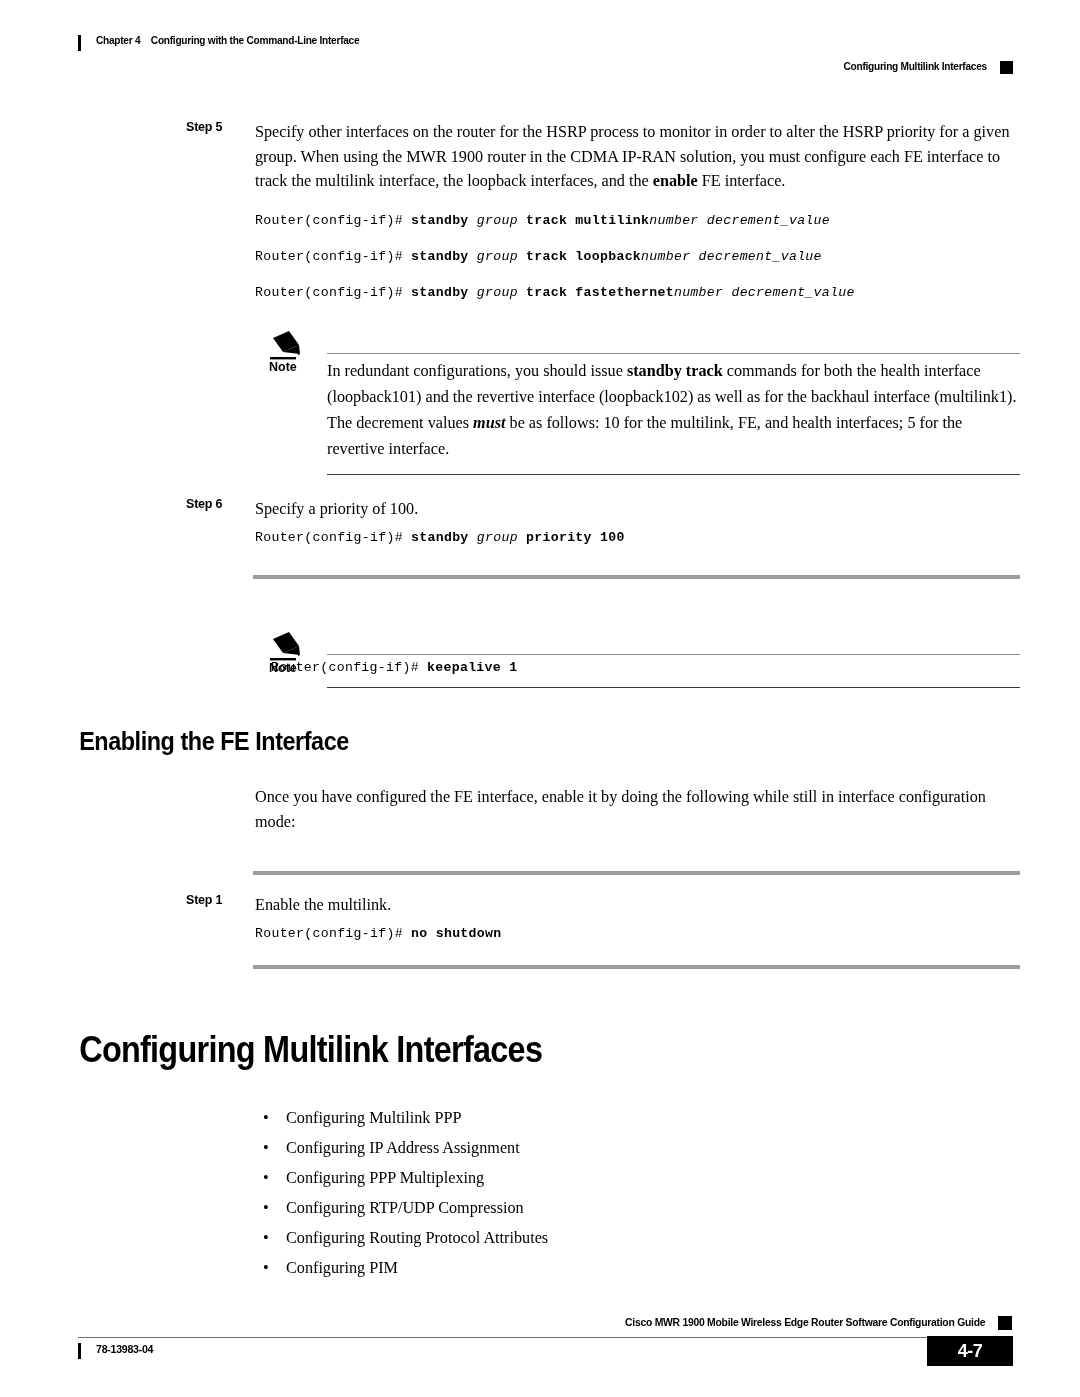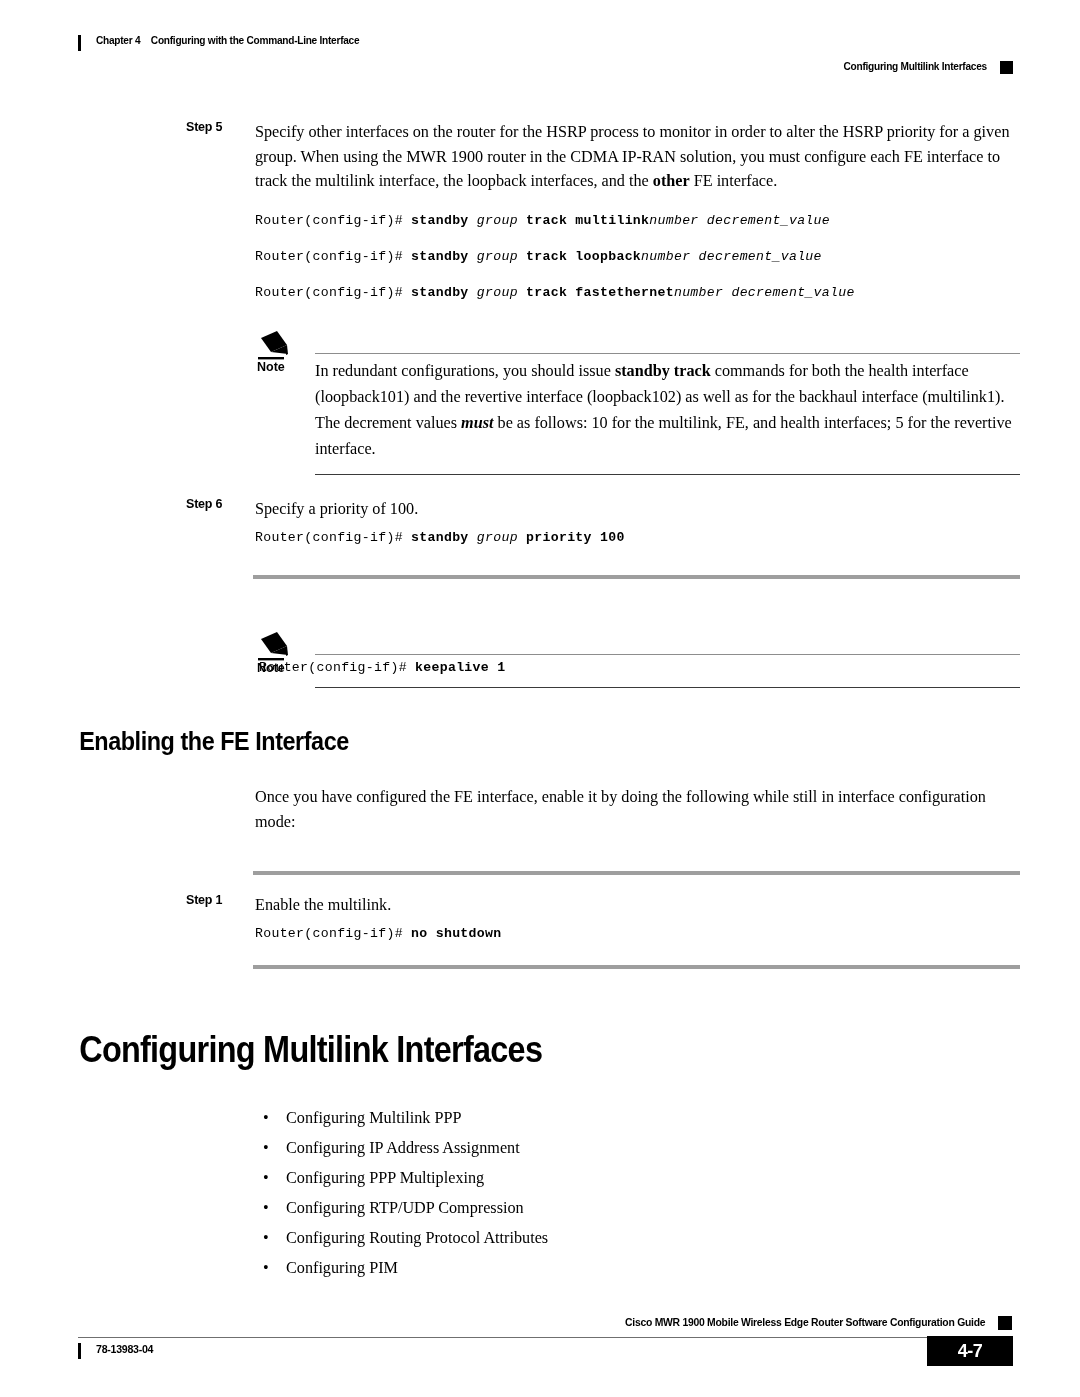--- a/index.html
+++ b/index.html
@@ -123,21 +123,21 @@
     line-height: 18px;
     letter-spacing: 0.3px;
     white-space: nowrap;
   }
   .code .b { font-weight: bold; }
   .code .i { font-style: italic; }
 
   
   .note {
     position: relative;
-    margin-left: 4px;
+    margin-left: 16px;
   }
   .note-icon {
     position: absolute;
     left: 253px;
     top: 0;
     width: 44px;
     height: 34px;
   }
   .note-icon svg { display: block; }
   .note-rule-top {
@@ -319,21 +319,21 @@
     <div class="hdr-row2">
       <div class="hdr-section">Configuring Multilink Interfaces</div>
       <div class="hdr-square"></div>
     </div>
   </div>
 
   <div class="content">
 
     <div class="step-block">
       <div class="step-label">Step 5</div>
-      <div class="step-body"><span>Specify other interfaces on the router for the HSRP process to monitor in order to alter the HSRP priority for a given group. When using the MWR 1900 router in the CDMA IP-RAN solution, you must configure each FE interface to track the multilink interface, the loopback interfaces, and the </span><b>other</b><span> FE interface.</span></div>
+      <div class="step-body"><span>Specify other interfaces on the router for the HSRP process to monitor in order to alter the HSRP priority for a given group. When using the MWR 1900 router in the CDMA IP-RAN solution, you must configure each FE interface to track the multilink interface, the loopback interfaces, and the </span><b>enable</b><span> FE interface.</span></div>
     </div>
 
     <div style="height:18px"></div>
 
     <div class="code"><span>Router(config-if)# </span><span class="b">standby </span><span class="i">group </span><span class="b">track multilink</span><span class="i">number decrement_value</span></div>
 
     <div style="height:18px"></div>
 
     <div class="code"><span>Router(config-if)# </span><span class="b">standby </span><span class="i">group </span><span class="b">track loopback</span><span class="i">number decrement_value</span></div>
 

